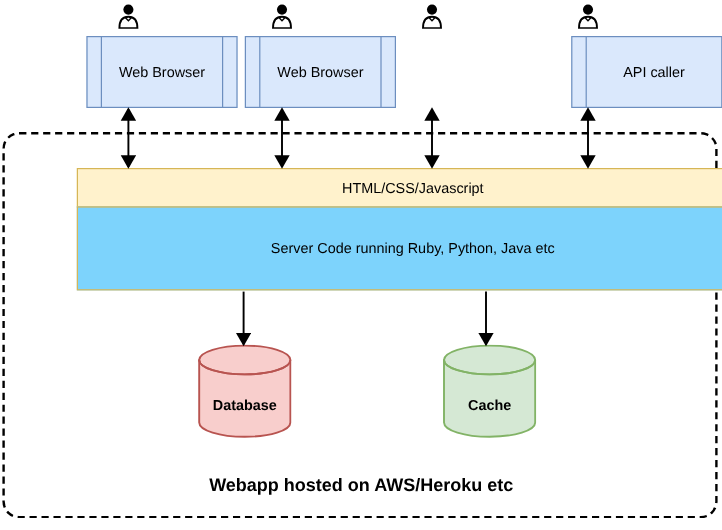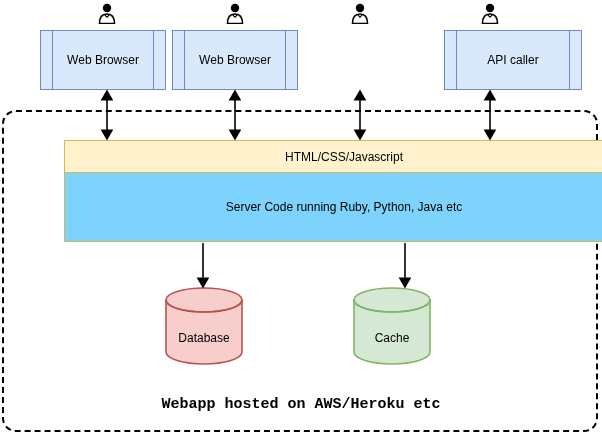--- a/index.html
+++ b/index.html
@@ -40,20 +40,21 @@
   .actor svg { display: block; }
 
   
   .client-box {
     position: absolute;
     top: 30px;
     height: 60px;
     background: #dae8fc;
     border: 1px solid #6c8ebf;
     box-sizing: border-box;
+    margin-left: 32px;
   }
   .client-box .bar {
     position: absolute;
     top: -1px;
     bottom: -1px;
     width: 1px;
     background: #6c8ebf;
   }
   .client-box .bar.left  { left: 11px; }
   .client-box .bar.right { right: 11px; }
@@ -92,20 +93,21 @@
     top: 172px;
     height: 70px;
     background: #7dd3fc;
   }
 
   
   .cylinder {
     position: absolute;
     width: 78px;
     height: 78px;
+    font-weight: bold;
   }
   .cylinder svg { display: block; }
   .cylinder .cyl-label {
     position: absolute;
     left: 0;
     right: 0;
     top: 44px;
     text-align: center;
     font-size: 12px;
     color: #000000;
@@ -124,21 +126,20 @@
   
   .host-caption {
     position: absolute;
     left: 0;
     right: 0;
     top: 396px;
     text-align: center;
     font-size: 15px;
     font-weight: bold;
     color: #000000;
-    font-family: Liberation Mono, monospace;
   }
 </style>
 </head>
 <body>
 
 <div id="canvas">
 
   <div class="host-boundary"></div>
 
   <div class="actor" style="left:97px; top:2px;">
@@ -195,21 +196,21 @@
 
   <div class="cylinder" style="left:165px; top:287px;">
     <svg width="78" height="78" viewBox="0 0 78 78" xmlns="http://www.w3.org/2000/svg">
       <path d="M1 13 L1 65 C1 71.6 18 77 39 77 C60 77 77 71.6 77 65 L77 13 Z" fill="#f8cecc" stroke="#b85450" stroke-width="1.6" stroke-linejoin="round"></path>
       <ellipse cx="39" cy="13" rx="38" ry="12" fill="#f8cecc" stroke="#b85450" stroke-width="1.6"></ellipse>
       <path d="M1 13 C1 19.6 18 25 39 25 C60 25 77 19.6 77 13" fill="none" stroke="#b85450" stroke-width="1.6"></path>
     </svg>
     <div class="cyl-label">Database</div>
   </div>
 
-  <div class="cylinder" style="left:353px; top:287px;">
+  <div class="cylinder" style="left:369px; top:287px;">
     <svg width="78" height="78" viewBox="0 0 78 78" xmlns="http://www.w3.org/2000/svg">
       <path d="M1 13 L1 65 C1 71.6 18 77 39 77 C60 77 77 71.6 77 65 L77 13 Z" fill="#d5e8d4" stroke="#82b366" stroke-width="1.6" stroke-linejoin="round"></path>
       <ellipse cx="39" cy="13" rx="38" ry="12" fill="#d5e8d4" stroke="#82b366" stroke-width="1.6"></ellipse>
       <path d="M1 13 C1 19.6 18 25 39 25 C60 25 77 19.6 77 13" fill="none" stroke="#82b366" stroke-width="1.6"></path>
     </svg>
     <div class="cyl-label">Cache</div>
   </div>
 
   <svg class="arrow-layer" width="602" height="442" viewBox="0 0 602 442" xmlns="http://www.w3.org/2000/svg">
     <defs>

